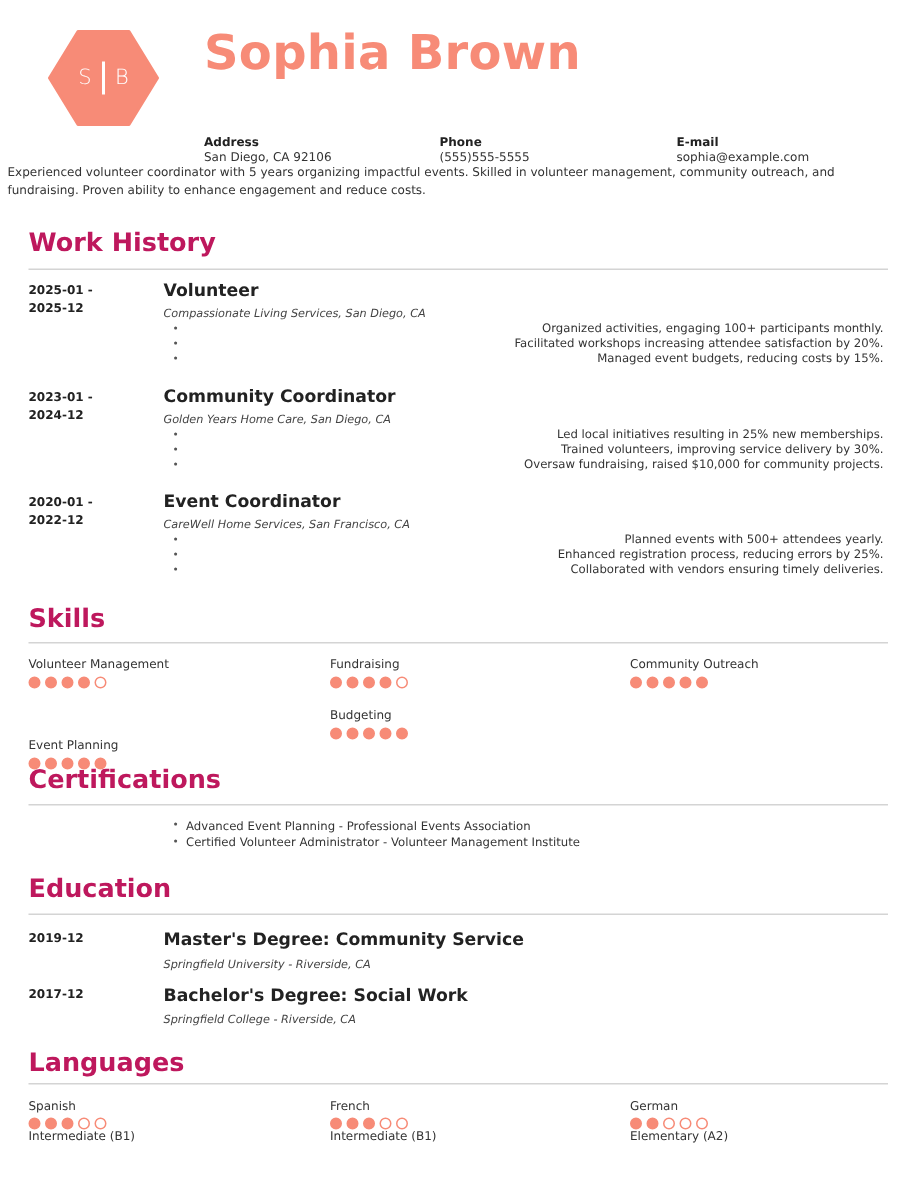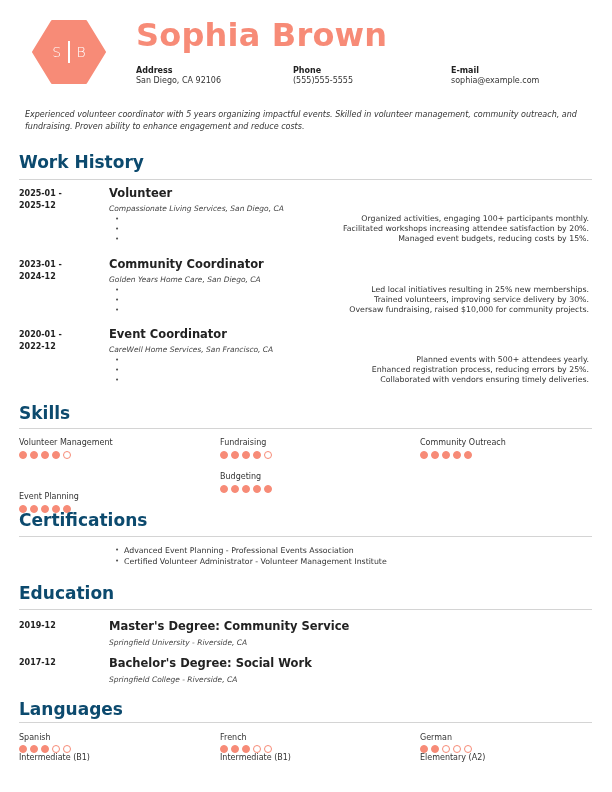--- a/index.html
+++ b/index.html
@@ -25,37 +25,37 @@
   }
   .monogram .initials .bar {
     display: inline-block; width: 1.5px; height: 22px; background: #ffffff; margin: 0 7px;
   }
   .name {
     position: absolute; left: 136px; top: 16px;
     font-family: "DejaVu Sans", sans-serif; font-weight: bold; font-size: 32px;
     color: #f78b77; letter-spacing: 0.2px;
   }
   .contact {
-    position: absolute; top: 66px; font-size: 8px; line-height: 10px; color: #333;
+    position: absolute; top: 90px; font-size: 8px; line-height: 10px; color: #333;
   }
   .contact .lbl { font-weight: bold; color: #222; }
   .contact.addr { left: 136px; }
   .contact.phone { left: 293px; }
   .contact.email { left: 451px; }
 
   .summary {
-    position: absolute; left: 25px; top: 109px; width: 580px;
-    font-size: 8px; line-height: 12px; color: #333; font-style: italic;
+    position: absolute; left: 5px; top: 109px; width: 580px;
+    font-size: 8px; line-height: 12px; color: #333;
   }
 
   
   .section-title {
     position: absolute; left: 19px;
     font-family: "DejaVu Sans", sans-serif; font-weight: bold; font-size: 17px;
-    color: #0c4a6e;
+    color: #be185d;
   }
   .rule {
     position: absolute; left: 19px; width: 573px; height: 1px; background: #d4d4d4;
   }
 
   
   .entry { position: absolute; left: 19px; width: 580px; }
   .entry .date {
     position: absolute; left: 0; top: 2px; width: 80px;
     font-size: 8px; font-weight: bold; line-height: 12px; color: #222;

